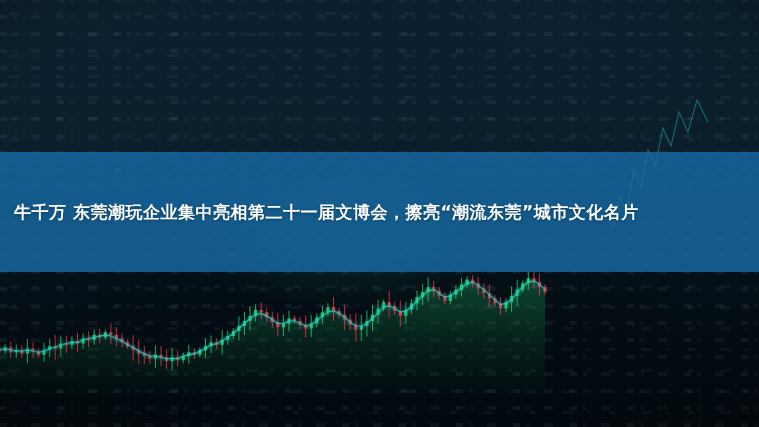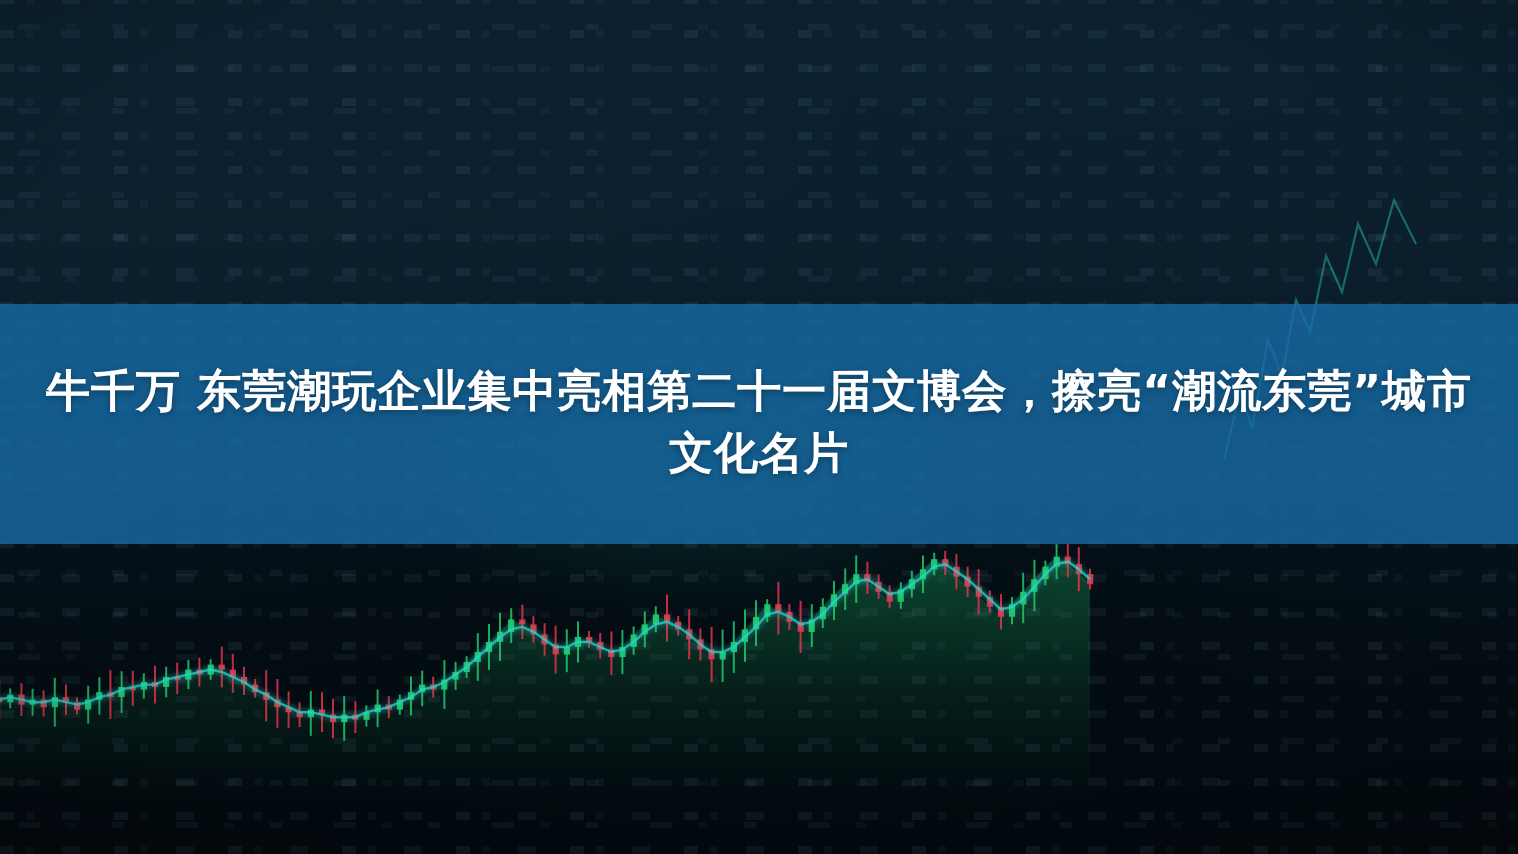--- a/index.html
+++ b/index.html
@@ -76,25 +76,24 @@
   .banner{
     position:absolute;left:0;top:152px;width:759px;height:120px;
     background:rgba(22,107,166,.80);
     display:flex;align-items:center;justify-content:center;
     box-sizing:border-box;
     padding:0 14px;
   }
   .banner-title{
     margin:0;
     color:#ffffff;
-    font-size:22px;
+    font-size:17px;
     font-weight:700;
     line-height:1.42;
     letter-spacing:.5px;
-    text-align:center;
     text-shadow:0 1px 3px rgba(0,0,0,.35);
     font-family:"DejaVu Sans","Liberation Sans",sans-serif;
     width:100%;
   }
 </style>
 </head>
 <body>
 
 <div id="stage">
 

